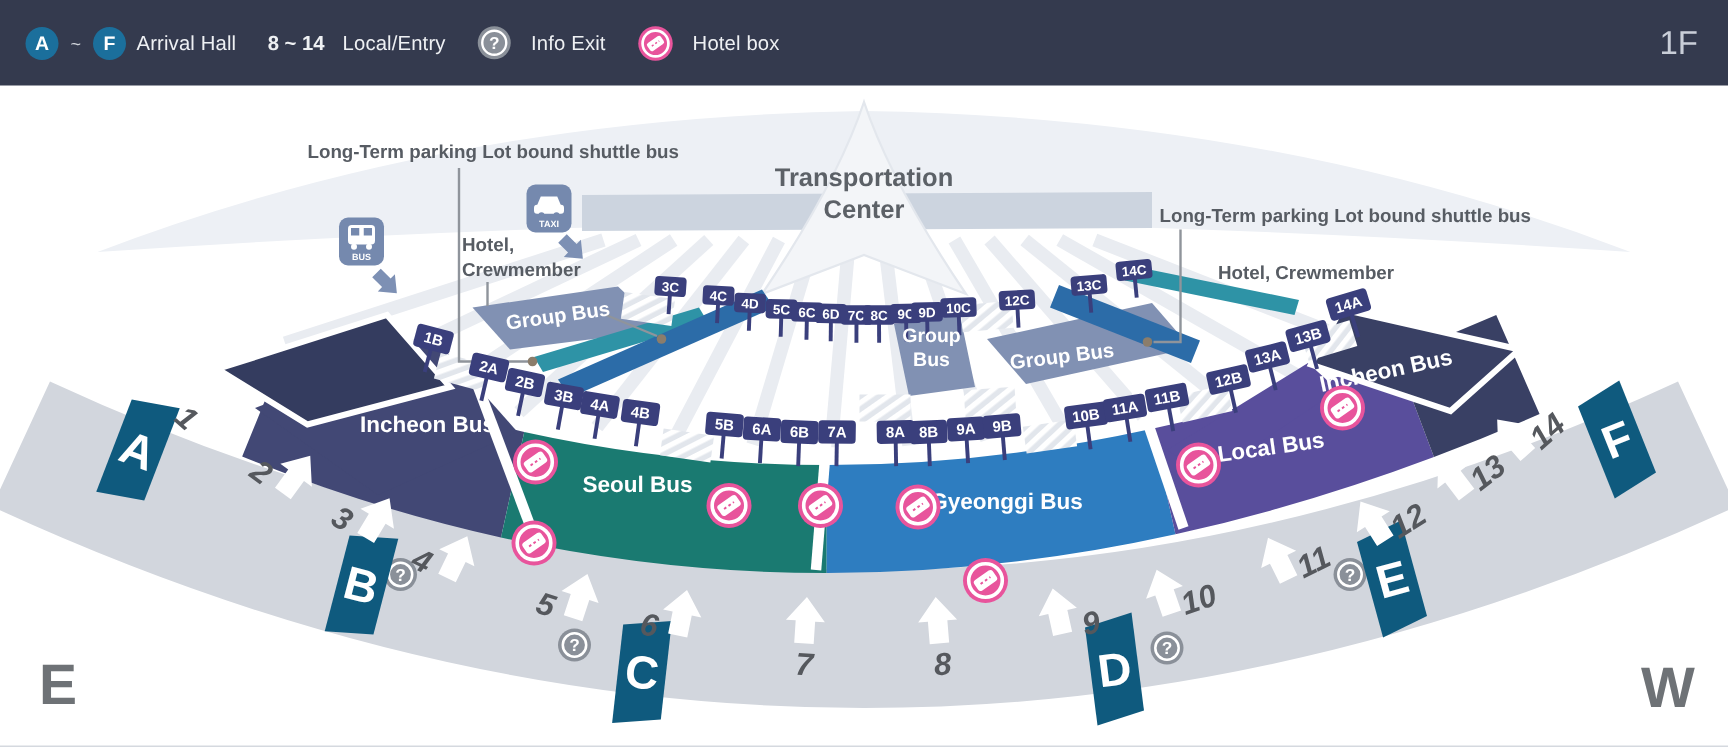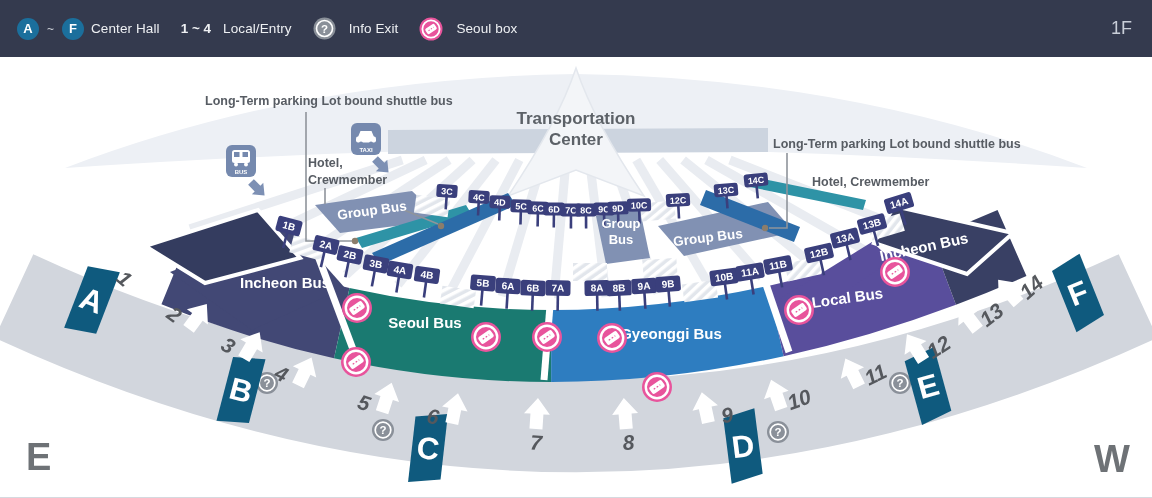--- a/index.html
+++ b/index.html
@@ -11,21 +11,21 @@
   #topbar{position:absolute;left:0;top:0;width:1152px;height:57px;background:#343a4e;
           display:flex;align-items:center;color:#eef0f3;font-size:13.5px;z-index:5;}
   #topbar .lg{display:flex;align-items:center;gap:7px;padding-left:17px;}
   .badge{width:22px;height:22px;border-radius:50%;background:#1b6f9c;color:#fff;
          display:inline-flex;align-items:center;justify-content:center;
          font-weight:700;font-size:13px;}
   .tilde{color:#cfd3da;font-size:12px;margin:0 1px;}
   .leglabel{margin-right:14px;letter-spacing:.1px;}
   .legstrong{font-weight:700;margin-right:5px;}
   .licon{display:inline-flex;margin-right:6px;}
-  #floor{margin-left:auto;padding-right:20px;font-size:18px;color:#c9ced8;font-weight:400;}
+  #floor{margin-left:auto;padding-right:20px;font-size:22px;color:#c9ced8;font-weight:400;}
   
   .bigletter{position:absolute;font-size:38px;font-weight:700;color:#6e7276;z-index:4;}
   #east{left:26px;top:436px;}
   #west{left:1094px;top:438px;}
   text{font-family:"Liberation Sans", sans-serif;}
 </style>
 </head>
 <body>
 
 <div id="stage">
@@ -477,41 +477,41 @@
       <text x="308" y="167" font-size="12.5" fill="#575c63" text-anchor="start" font-weight="700">Hotel,</text>
       <text x="308" y="184" font-size="12.5" fill="#575c63" text-anchor="start" font-weight="700">Crewmember</text>
       <text x="812" y="186" font-size="12.5" fill="#575c63" text-anchor="start" font-weight="700">Hotel, Crewmember</text>
     </svg>
 
   <div id="topbar">
     <div class="lg">
       <span class="badge">A</span>
       <span class="tilde">~</span>
       <span class="badge">F</span>
-      <span class="leglabel">Center Hall</span>
-      <span class="legstrong">1 ~ 4</span>
+      <span class="leglabel">Arrival Hall</span>
+      <span class="legstrong">8 ~ 14</span>
       <span class="leglabel">Local/Entry</span>
       <span class="licon">
         <svg width="23" height="23" viewBox="0 0 23 23">
           <circle cx="11.5" cy="11.5" r="11" fill="#8a9099"></circle>
           <circle cx="11.5" cy="11.5" r="8" fill="none" stroke="#ffffff" stroke-width="1.6"></circle>
           <text x="11.5" y="15.6" text-anchor="middle" font-size="11.5" font-weight="700" fill="#ffffff">?</text>
         </svg>
       </span>
       <span class="leglabel">Info Exit</span>
       <span class="licon">
         <svg width="24" height="24" viewBox="0 0 24 24">
           <circle cx="12" cy="12" r="11.5" fill="#e8549c"></circle>
           <circle cx="12" cy="12" r="8.6" fill="none" stroke="#ffffff" stroke-width="1.8"></circle>
           <g transform="rotate(-35 12 12)">
             <rect x="6.5" y="8.8" width="11" height="6.4" rx="1.6" fill="#ffffff"></rect>
             <line x1="9" y1="12" x2="15" y2="12" stroke="#e8549c" stroke-width="1" stroke-dasharray="1.4,1.4"></line>
           </g>
         </svg>
       </span>
-      <span class="leglabel">Seoul box</span>
+      <span class="leglabel">Hotel box</span>
     </div>
     <span id="floor">1F</span>
   </div>
 
   <div class="bigletter" id="east">E</div>
   <div class="bigletter" id="west">W</div>
 </div>
 
 </body></html>

